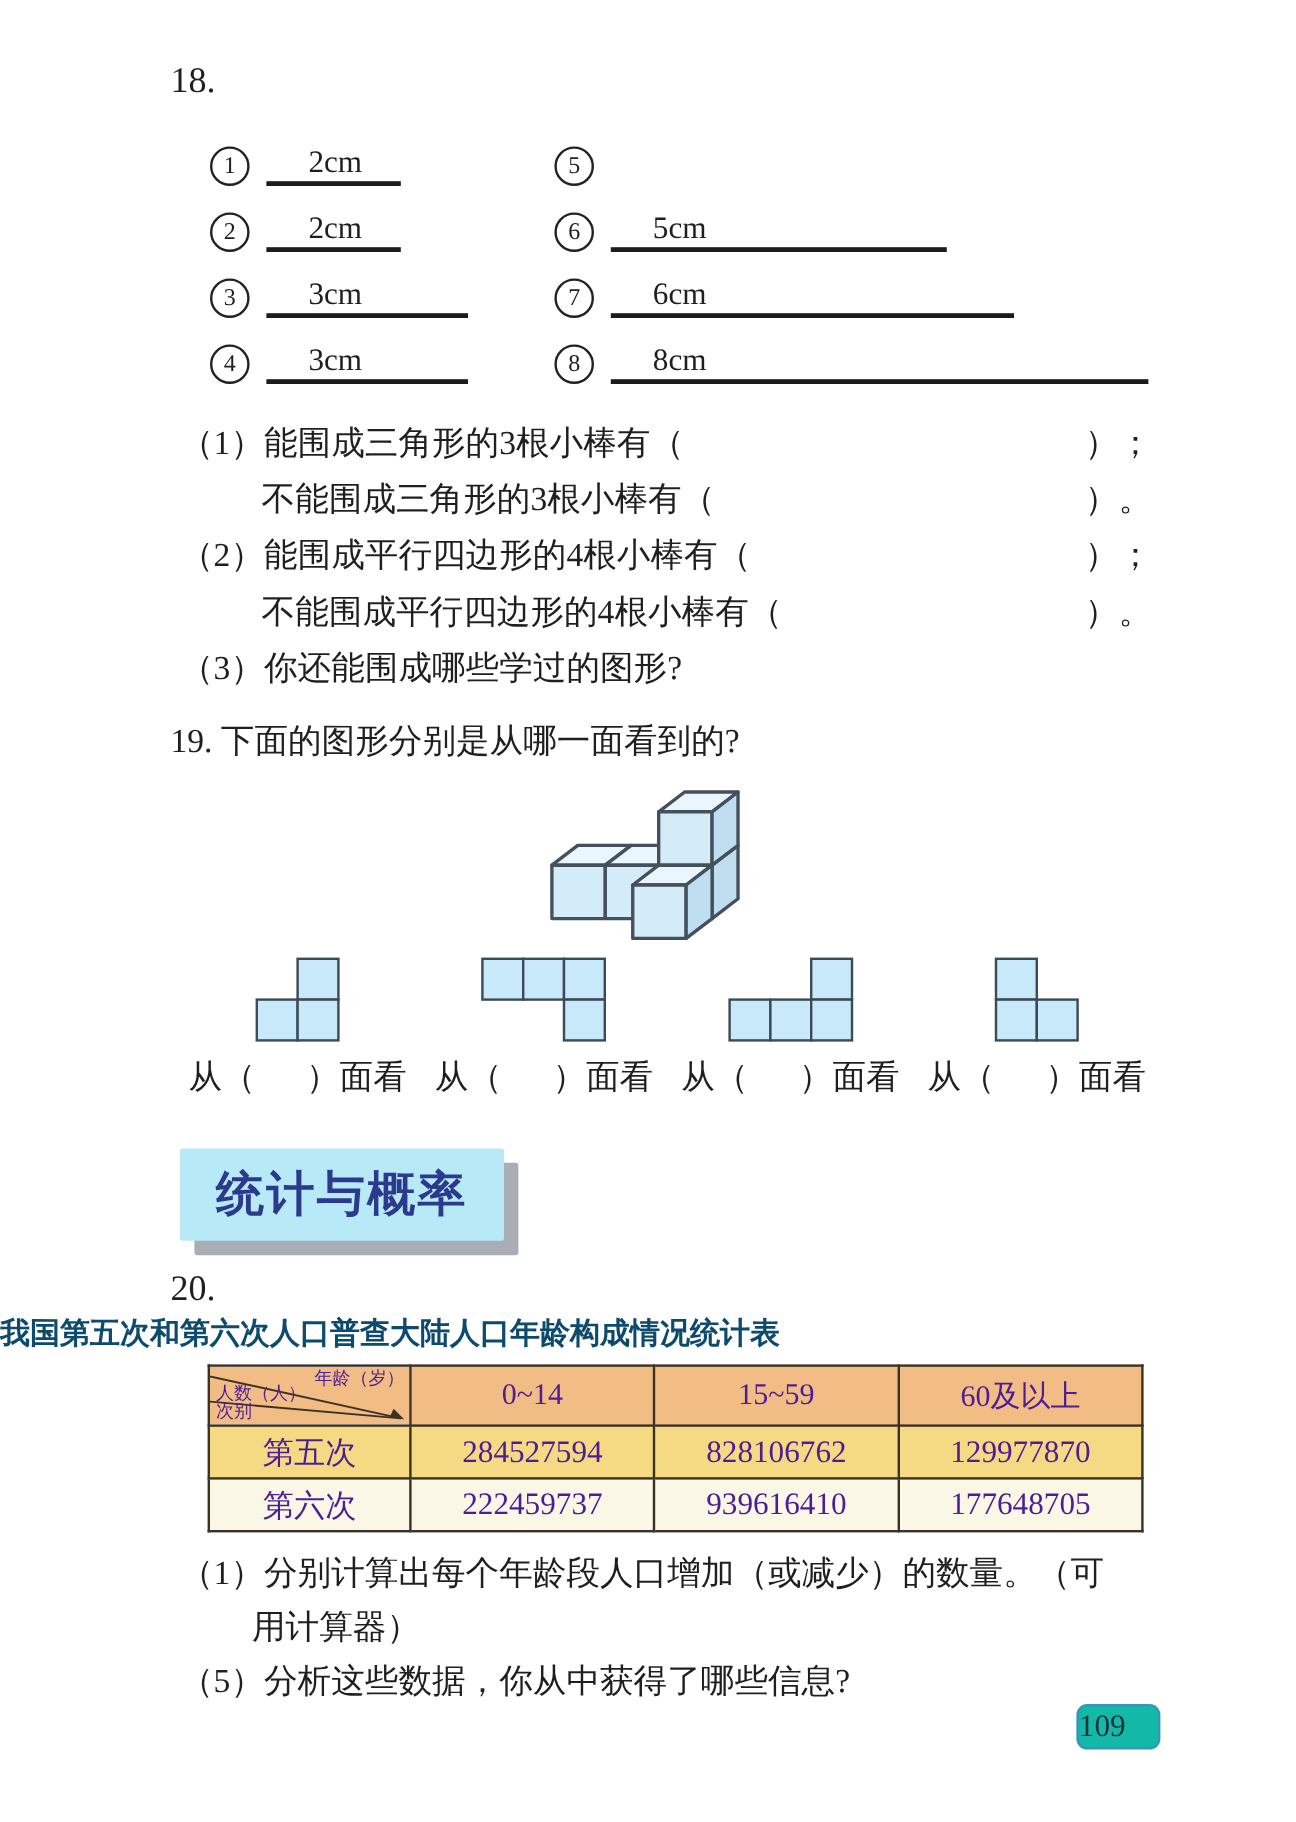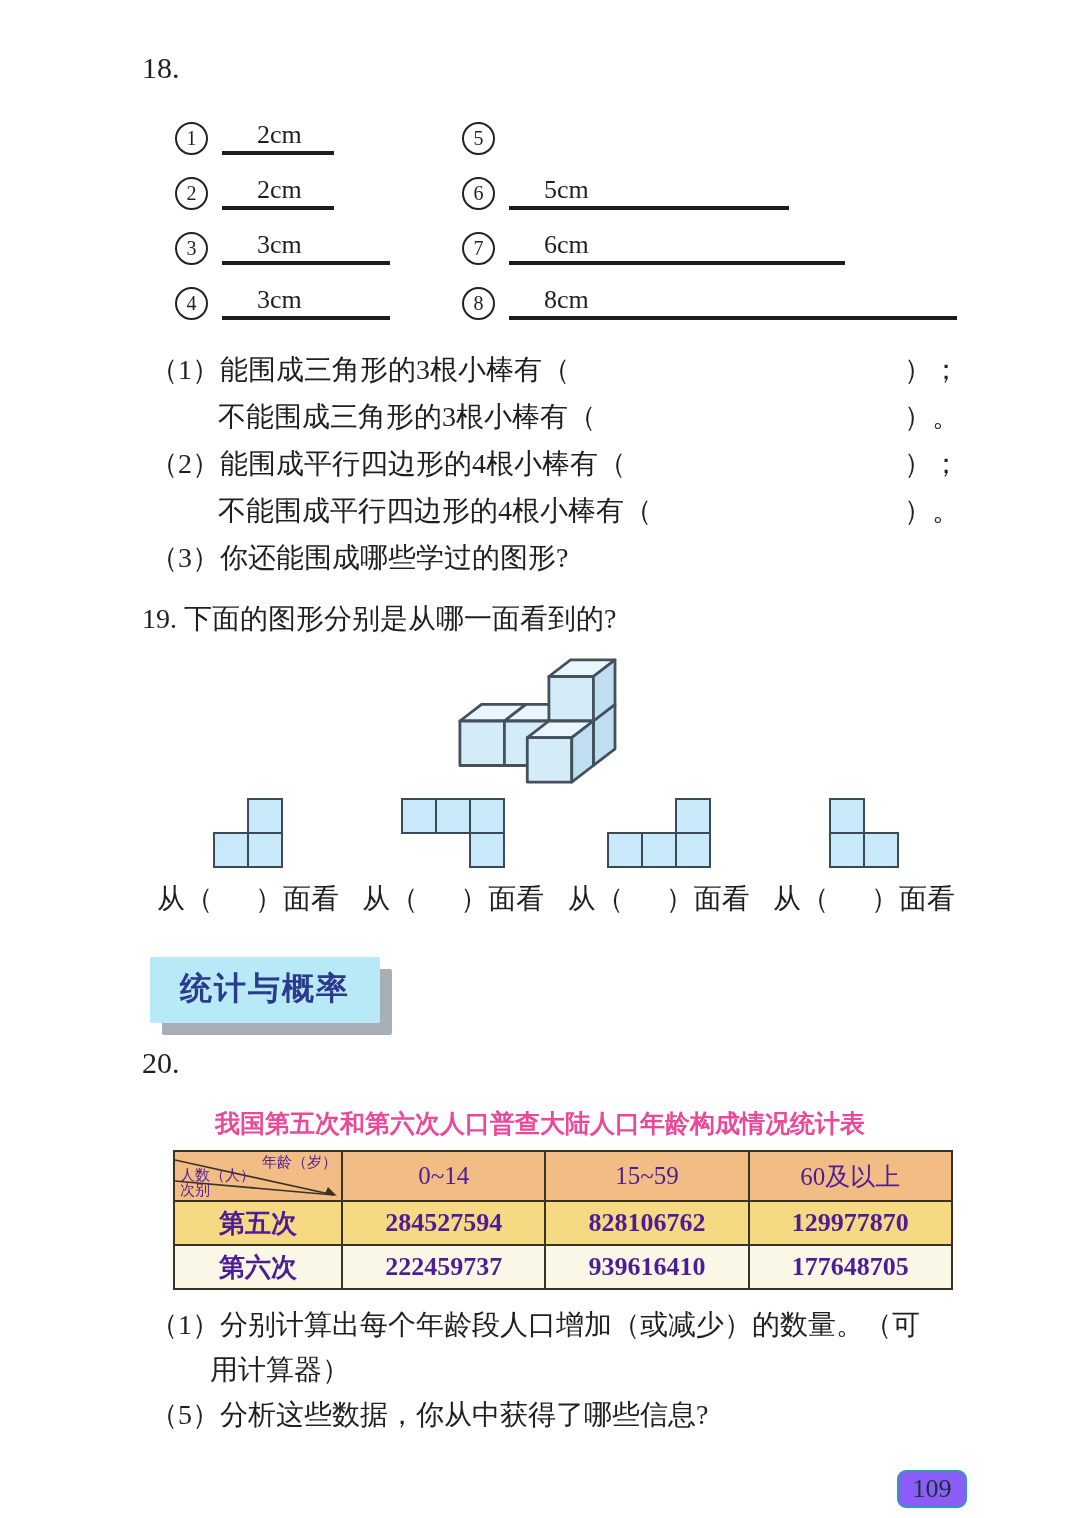--- a/index.html
+++ b/index.html
@@ -40,51 +40,51 @@
   .view-label{ font-size:28px; line-height:36px; white-space:nowrap; }
   .view-gap{ display:inline-block; width:42px; }
   
   .section-box{
     display:inline-block; margin:40px 0 0 150px;
     background:#b7e9f7; box-shadow:12px 12px 0 0 #a9aeb6;
     padding:10px 30px 12px 30px; border-radius:2px;
   }
   .section-box span{
     font-family:Liberation Mono, monospace;
-    font-weight:bold; font-size:32px; color:#2b3a8c; letter-spacing:2px;
+    font-weight:bold; font-size:40px; color:#2b3a8c; letter-spacing:2px;
   }
   
   #q20-number{ margin-top:20px; }
   .table-title{
-    text-align:center; font-family:"DejaVu Sans","Liberation Sans",sans-serif;
-    font-weight:bold; font-size:25px; color:#ec4899; margin-top:24px;
+    font-family:"DejaVu Sans","Liberation Sans",sans-serif;
+    font-weight:bold; font-size:25px; color:#0c4a6e; margin-top:0;
   }
   table.census{
     border-collapse:collapse; table-layout:fixed; width:780px;
     margin:10px 0 0 173px; font-size:25px; color:#4c1d95;
   }
   table.census th, table.census td{ border:2px solid #3b3226; text-align:center; padding:0; }
   table.census thead th{ background:#f2bc85; height:48px; font-weight:normal; }
   th.corner{ width:166px; position:relative; }
   .corner-svg{ position:absolute; left:0; top:0; width:100%; height:100%; }
   .corner-lab{ position:absolute; font-size:15px; line-height:16px; white-space:nowrap; }
   .corner-age{ top:2px; right:4px; }
   .corner-count{ top:15px; left:5px; }
   .corner-cat{ bottom:2px; left:5px; }
   tr.row-a{ background:#f5d983; }
   tr.row-b{ background:#fbf7e6; }
-  table.census tbody td, table.census tbody th{ height:42px; font-weight:bold; font-size:26px; }
+  table.census tbody td, table.census tbody th{ height:42px; font-weight:normal; font-size:26px; }
   .q20-questions{ margin:12px 0 0 150px; width:812px; }
   .q20-line{ font-size:28px; line-height:45px; }
   .q20-line.cont{ padding-left:60px; }
   
   .page-badge{
-    position:absolute; left:897px; top:1470px; width:66px; height:34px;
-    background:#8b5cf6; border:2px solid #2e9ab8; border-radius:9px;
-    font-size:26px; line-height:34px; text-align:center; color:#16323e;
+    position:absolute; left:897px; top:1420px; width:66px; height:34px;
+    background:#14b8a6; border:2px solid #2e9ab8; border-radius:9px;
+    font-size:26px; line-height:34px; text-align:left; color:#16323e;
   }
 </style>
 </head>
 <body>
 
 <div class="sheet">
 
   <div class="q-number" id="q18-number">18.</div>
 
   <div class="sticks">

